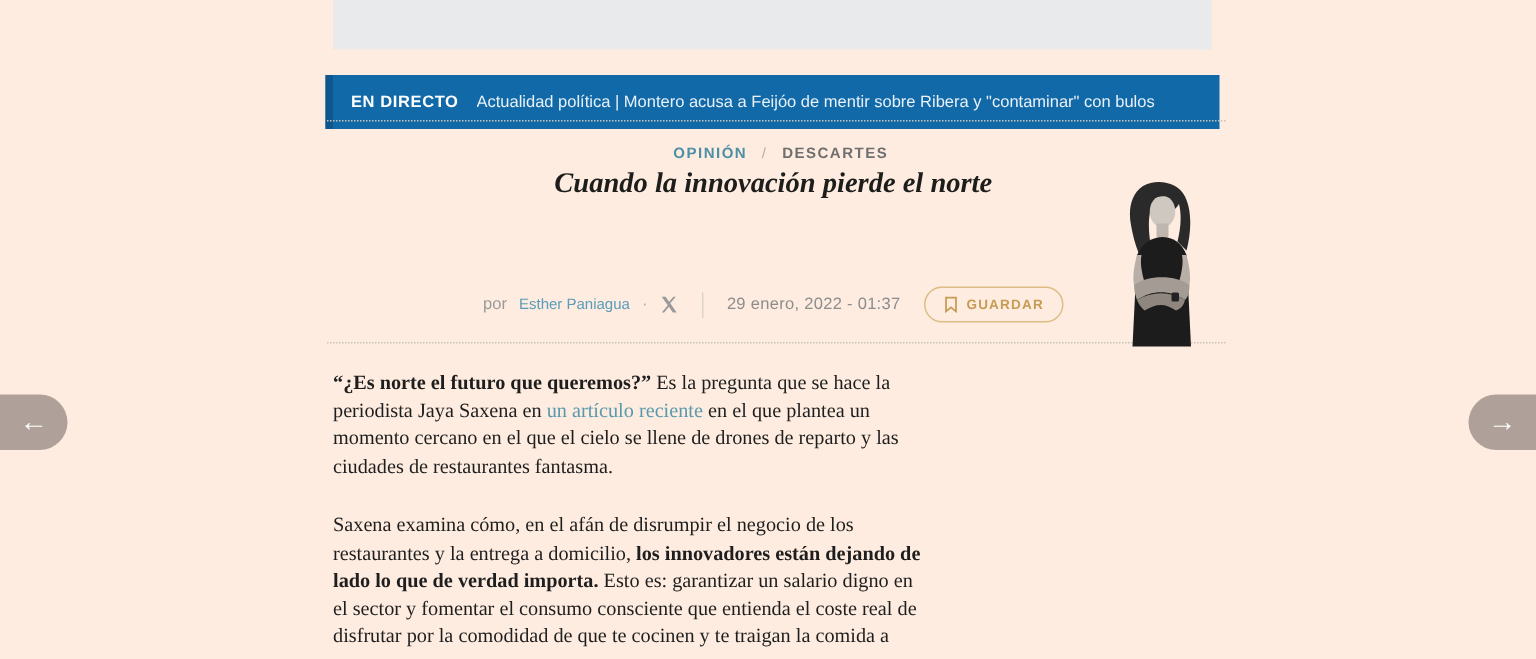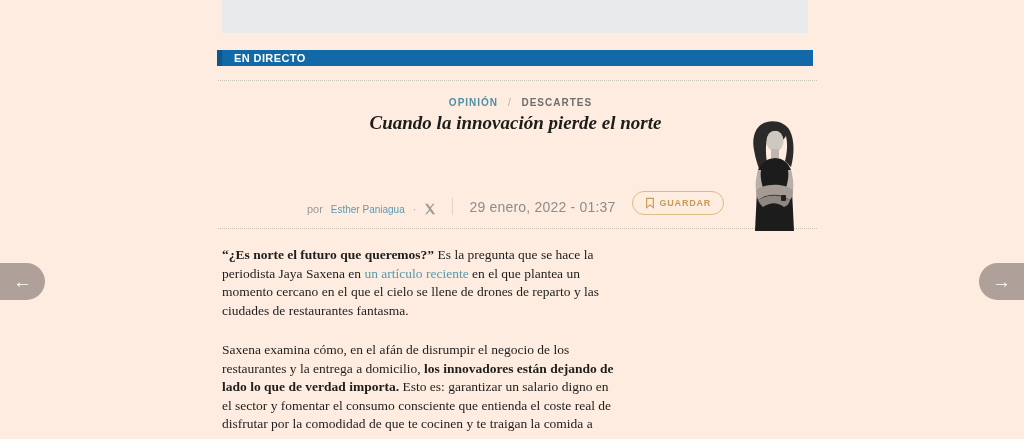--- a/index.html
+++ b/index.html
@@ -5,21 +5,21 @@
   * { margin:0; padding:0; box-sizing:border-box; }
   html,body { width:1024px; height:439px; }
   body { font-family:"Liberation Sans", sans-serif; background:#fdecdf; position:relative; overflow:hidden; }
 
   .abs { position:absolute; }
 
   
   .ad-box { left:222px; top:0; width:586px; height:33px; background:#e9eaeb; }
 
   
-  .live-banner { left:217px; top:50px; width:596px; height:16px; background:#1169a8;
+  .live-banner { left:217px; top:50px; width:596px; height:36px; background:#1169a8;
     border-left:5px solid #0e568c; display:flex; align-items:center; padding-left:12px;
     color:#fff; cursor:pointer; }
   .live-label { font-size:11px; font-weight:bold; letter-spacing:.4px; margin-right:12px; white-space:nowrap; }
   .live-text  { font-size:11px; color:#e8f1f8; white-space:nowrap; overflow:hidden; }
 
   
   .dotted { border-top:1px dotted #c9c2b8; height:0; }
   .sep-top    { left:218px; top:80px;  width:599px; }
   .sep-bottom { left:218px; top:228px; width:599px; }
 
@@ -30,27 +30,27 @@
   .crumb-sep { color:#b7b0a6; margin:0 6px; font-weight:normal; }
   .crumb-sub { color:#6f6f6f; cursor:pointer; }
 
   
   .article-title { left:268px; top:112px; width:495px; text-align:center;
     font-family:"Liberation Serif", serif; font-style:italic; font-weight:600;
     font-size:19px; line-height:1.2; color:#1d1d1b; }
 
   
   .byline { left:218px; top:191px; width:595px; display:flex; justify-content:center;
-    align-items:flex-end; gap:8px; color:#8d8d8d; }
+    align-items:center; gap:8px; color:#8d8d8d; }
   .byline-prefix { font-size:11px; color:#9a9a9a; }
   .byline-author { font-size:10px; color:#5b9cba; cursor:pointer; }
   .byline-dot { font-size:11px; color:#b0b0b0; }
   .x-icon { width:12px; height:12px; fill:#9a9a9a; cursor:pointer; display:block; }
   .byline-divider { width:1px; height:17px; background:#ddd4c9; margin:0 8px; }
-  .byline-date { font-size:14px; color:#8d8d8d; letter-spacing:.2px; }
+  .byline-date { font-size:11px; color:#8d8d8d; letter-spacing:.2px; }
   .save-btn { display:flex; align-items:center; gap:5px; border:1px solid #ddbd85;
     border-radius:13px; padding:5px 12px; margin-left:8px; background:transparent;
     color:#c79b54; font-size:9px; font-weight:bold; letter-spacing:.8px;
     font-family:"Liberation Sans", sans-serif; cursor:pointer; }
   .bookmark-icon { width:10px; height:12px; stroke:#c79b54; fill:none; stroke-width:1.4; display:block; }
 
   
   .author-photo { left:745px; top:118px; width:57px; height:114px; z-index:2; }
 
   
@@ -67,20 +67,21 @@
   .nav-prev { left:0; border-radius:0 19px 19px 0; }
   .nav-next { right:0; border-radius:19px 0 0 19px; }
 </style>
 </head>
 <body>
 
 <div class="abs ad-box"></div>
 
 <div class="abs live-banner">
   <span class="live-label">EN DIRECTO</span>
+  <span class="live-text">Actualidad política | Montero acusa a Feijóo de mentir sobre Ribera y "contaminar" con bulos</span>
 </div>
 
 <div class="abs dotted sep-top"></div>
 <div class="abs dotted sep-bottom"></div>
 
 <div class="abs breadcrumb">
   <span class="crumb-section">OPINIÓN</span>
   <span class="crumb-sep">/</span>
   <span class="crumb-sub">DESCARTES</span>
 </div>

